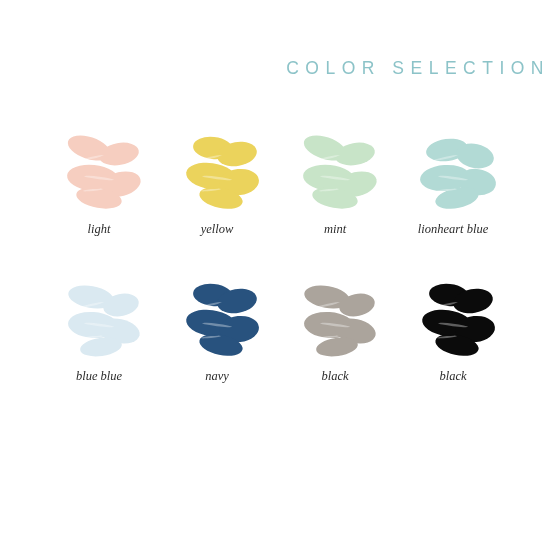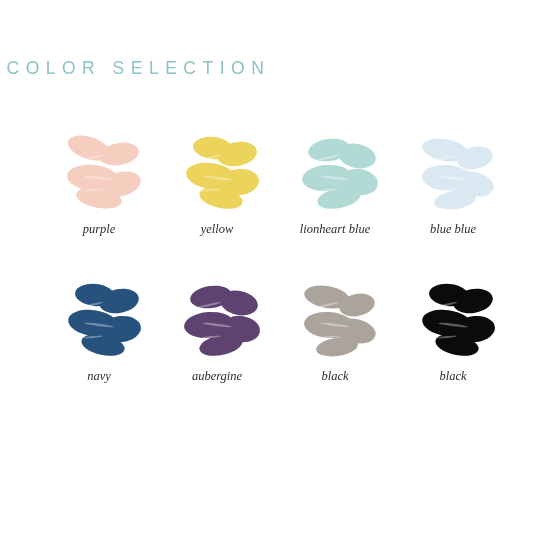--- a/index.html
+++ b/index.html
@@ -18,21 +18,21 @@
     width: 550px;
     height: 550px;
     background: #ffffff;
     box-sizing: border-box;
   }
   .title {
     position: absolute;
     top: 58px;
     left: 0;
     width: 550px;
-    text-align: left;
+    text-align: right;
     font-family: "Liberation Sans", sans-serif;
     font-size: 17.5px;
     font-weight: 400;
     letter-spacing: 6.5px;
     text-indent: 6.5px;
     color: #8CC3C8;
   }
   .grid {
     position: absolute;
     top: 128px;
@@ -89,21 +89,21 @@
               <ellipse cx="74" cy="56" rx="20" ry="12" transform="rotate(-14 74 56)"></ellipse>
               <ellipse cx="52" cy="70" rx="23" ry="10" transform="rotate(10 52 70)"></ellipse>
             </g>
             <g fill="#ffffff" opacity="0.34">
               <ellipse cx="44" cy="30" rx="13" ry="1.05" transform="rotate(-13 44 30)"></ellipse>
               <ellipse cx="52" cy="50" rx="15" ry="1.2" transform="rotate(7 52 50)"></ellipse>
               <ellipse cx="46" cy="62" rx="10" ry="0.9" transform="rotate(-6 46 62)"></ellipse>
             </g>
           </svg>
         </div>
-        <div class="label">purple</div>
+        <div class="label">light</div>
       </div>
       <div class="cell">
         <div class="swatch-wrap">
           <svg class="swatch" viewBox="0 0 104 86">
             <g fill="#EBD35C">
               <ellipse cx="48" cy="20" rx="20" ry="11" transform="rotate(6 48 20)"></ellipse>
               <ellipse cx="72" cy="26" rx="20" ry="12" transform="rotate(-10 72 26)"></ellipse>
               <ellipse cx="46" cy="48" rx="25" ry="13" transform="rotate(8 46 48)"></ellipse>
               <ellipse cx="74" cy="54" rx="20" ry="13" transform="rotate(-6 74 54)"></ellipse>
               <ellipse cx="56" cy="70" rx="22" ry="10" transform="rotate(12 56 70)"></ellipse>
@@ -113,20 +113,39 @@
               <ellipse cx="52" cy="50" rx="15" ry="1.2" transform="rotate(7 52 50)"></ellipse>
               <ellipse cx="46" cy="62" rx="10" ry="0.9" transform="rotate(-6 46 62)"></ellipse>
             </g>
           </svg>
         </div>
         <div class="label">yellow</div>
       </div>
       <div class="cell">
         <div class="swatch-wrap">
           <svg class="swatch" viewBox="0 0 104 86">
+            <g fill="#C8E4C8">
+              <ellipse cx="42" cy="20" rx="22" ry="11" transform="rotate(18 42 20)"></ellipse>
+              <ellipse cx="72" cy="26" rx="20" ry="11" transform="rotate(-10 72 26)"></ellipse>
+              <ellipse cx="46" cy="50" rx="26" ry="13" transform="rotate(6 46 50)"></ellipse>
+              <ellipse cx="74" cy="56" rx="20" ry="12" transform="rotate(-14 74 56)"></ellipse>
+              <ellipse cx="52" cy="70" rx="23" ry="10" transform="rotate(10 52 70)"></ellipse>
+            </g>
+            <g fill="#ffffff" opacity="0.34">
+              <ellipse cx="44" cy="30" rx="13" ry="1.05" transform="rotate(-13 44 30)"></ellipse>
+              <ellipse cx="52" cy="50" rx="15" ry="1.2" transform="rotate(7 52 50)"></ellipse>
+              <ellipse cx="46" cy="62" rx="10" ry="0.9" transform="rotate(-6 46 62)"></ellipse>
+            </g>
+          </svg>
+        </div>
+        <div class="label">mint</div>
+      </div>
+      <div class="cell">
+        <div class="swatch-wrap">
+          <svg class="swatch" viewBox="0 0 104 86">
             <g fill="#B2DAD5">
               <ellipse cx="46" cy="22" rx="21" ry="11" transform="rotate(-8 46 22)"></ellipse>
               <ellipse cx="74" cy="28" rx="19" ry="12" transform="rotate(12 74 28)"></ellipse>
               <ellipse cx="44" cy="50" rx="25" ry="13" transform="rotate(-4 44 50)"></ellipse>
               <ellipse cx="76" cy="54" rx="19" ry="13" transform="rotate(8 76 54)"></ellipse>
               <ellipse cx="56" cy="70" rx="22" ry="10" transform="rotate(-12 56 70)"></ellipse>
             </g>
             <g fill="#ffffff" opacity="0.34">
               <ellipse cx="44" cy="30" rx="13" ry="1.05" transform="rotate(-13 44 30)"></ellipse>
               <ellipse cx="52" cy="50" rx="15" ry="1.2" transform="rotate(7 52 50)"></ellipse>
@@ -170,39 +189,20 @@
               <ellipse cx="52" cy="50" rx="15" ry="1.2" transform="rotate(7 52 50)"></ellipse>
               <ellipse cx="46" cy="62" rx="10" ry="0.9" transform="rotate(-6 46 62)"></ellipse>
             </g>
           </svg>
         </div>
         <div class="label">navy</div>
       </div>
       <div class="cell">
         <div class="swatch-wrap">
           <svg class="swatch" viewBox="0 0 104 86">
-            <g fill="#5E4370">
-              <ellipse cx="46" cy="22" rx="21" ry="11" transform="rotate(-8 46 22)"></ellipse>
-              <ellipse cx="74" cy="28" rx="19" ry="12" transform="rotate(12 74 28)"></ellipse>
-              <ellipse cx="44" cy="50" rx="25" ry="13" transform="rotate(-4 44 50)"></ellipse>
-              <ellipse cx="76" cy="54" rx="19" ry="13" transform="rotate(8 76 54)"></ellipse>
-              <ellipse cx="56" cy="70" rx="22" ry="10" transform="rotate(-12 56 70)"></ellipse>
-            </g>
-            <g fill="#ffffff" opacity="0.34">
-              <ellipse cx="44" cy="30" rx="13" ry="1.05" transform="rotate(-13 44 30)"></ellipse>
-              <ellipse cx="52" cy="50" rx="15" ry="1.2" transform="rotate(7 52 50)"></ellipse>
-              <ellipse cx="46" cy="62" rx="10" ry="0.9" transform="rotate(-6 46 62)"></ellipse>
-            </g>
-          </svg>
-        </div>
-        <div class="label">aubergine</div>
-      </div>
-      <div class="cell">
-        <div class="swatch-wrap">
-          <svg class="swatch" viewBox="0 0 104 86">
             <g fill="#ABA49C">
               <ellipse cx="44" cy="22" rx="23" ry="11" transform="rotate(10 44 22)"></ellipse>
               <ellipse cx="74" cy="30" rx="18" ry="11" transform="rotate(-12 74 30)"></ellipse>
               <ellipse cx="46" cy="50" rx="25" ry="13" transform="rotate(4 46 50)"></ellipse>
               <ellipse cx="72" cy="56" rx="21" ry="12" transform="rotate(12 72 56)"></ellipse>
               <ellipse cx="54" cy="72" rx="21" ry="9" transform="rotate(-8 54 72)"></ellipse>
             </g>
             <g fill="#ffffff" opacity="0.34">
               <ellipse cx="44" cy="30" rx="13" ry="1.05" transform="rotate(-13 44 30)"></ellipse>
               <ellipse cx="52" cy="50" rx="15" ry="1.2" transform="rotate(7 52 50)"></ellipse>

